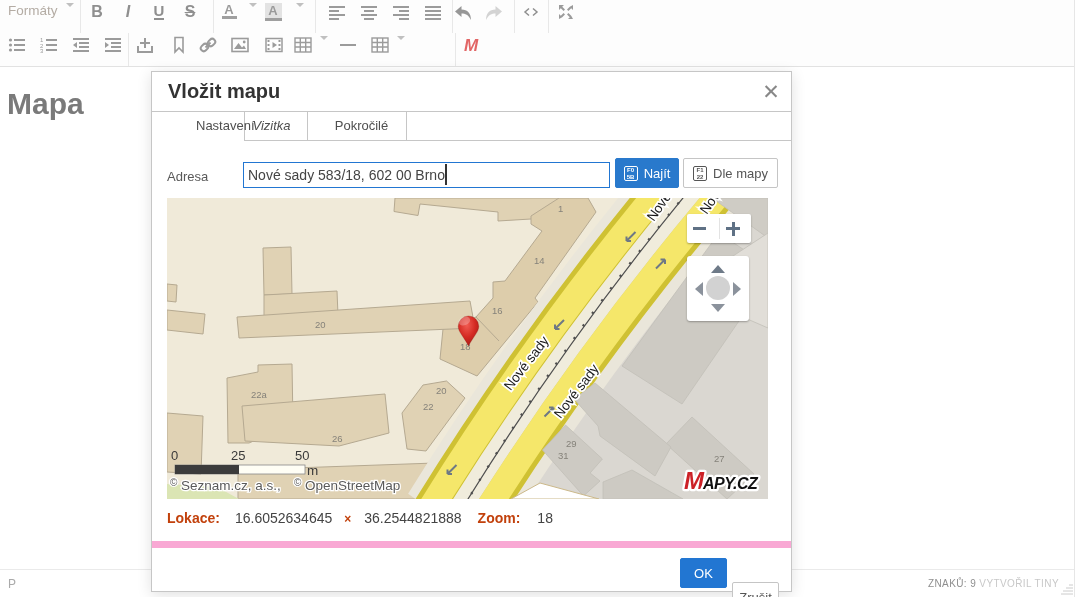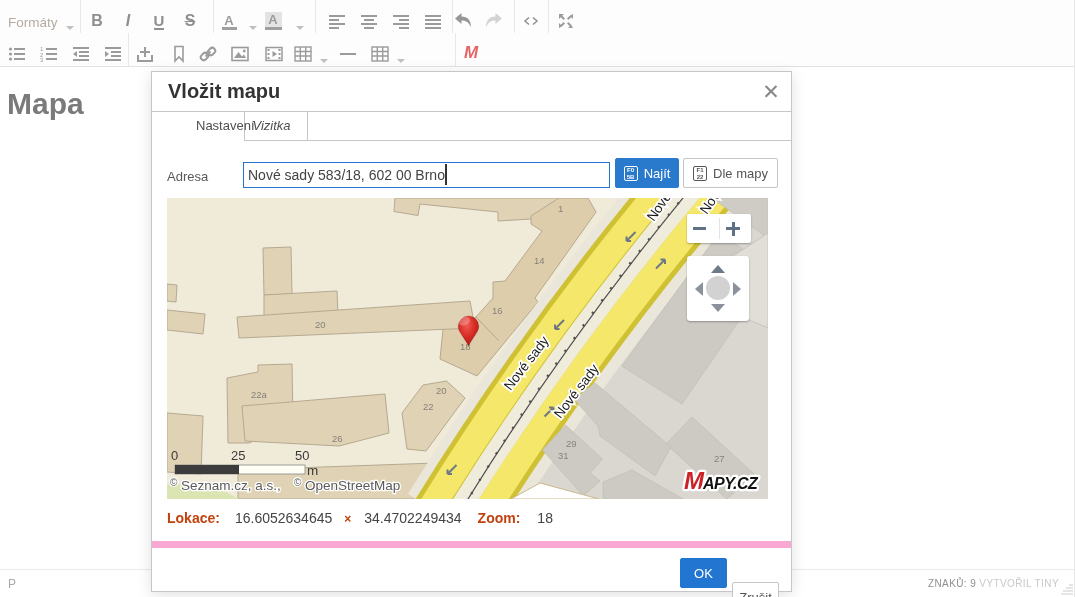--- a/index.html
+++ b/index.html
@@ -3,21 +3,21 @@
 <meta charset="utf-8">
 <style>
   * { margin:0; padding:0; box-sizing:border-box; }
   html,body { width:1075px; height:597px; background:#fff; overflow:hidden;
     font-family:"Liberation Sans", sans-serif; }
   
   #toolbar { position:absolute; left:0; top:0; width:1075px; height:67px;
     background:#fdfdfd; border-bottom:1px solid #e2e2e2; }
   .trow { position:absolute; left:0; width:1075px; height:33px; }
   #row1 { top:0; } #row2 { top:33px; }
-  .tbtn { position:absolute; top:3px; height:27px; display:flex; align-items:flex-end;
+  .tbtn { position:absolute; top:3px; height:27px; display:flex; align-items:flex-start;
     justify-content:center; }
   .sep { position:absolute; top:0; width:1px; height:33px; background:#e8e8e8; }
   .caret { width:0; height:0; border-left:4px solid transparent; border-right:4px solid transparent;
     border-top:4px solid #c0c0c0; display:inline-block; }
   svg.ig { display:block; }
   
   #mapa { position:absolute; left:7px; top:87px; font-size:30px; font-weight:bold; color:#7a7a7a; letter-spacing:0px;text-align:center; }
   
   #statusbar { position:absolute; left:0; top:569px; width:1075px; height:28px; border-top:1px solid #eaeaea; background:#fff; }
   #elpath { position:absolute; left:8px; top:7px; font-size:12px; color:#aaa; }
@@ -300,20 +300,21 @@
     </svg>
 </div>
 <div id="dlg">
   <div id="dhead">
     <div id="dtitle">Vložit mapu</div>
     <div id="dclose">✕</div>
   </div>
   <div id="dtabs">
     <div class="tab active" id="tab1">Nastavení</div>
     <div class="tab" id="tab2">Vizitka</div>
+    <div class="tab" id="tab3">Pokročilé</div>
   </div>
   <div id="lbAdresa">Adresa</div>
   <input id="inAdresa" value="Nové sady 583/18, 602 00 Brno" style="">
     <div style="position:absolute;left:293px;top:92px;width:1.5px;height:21px;background:#333;"></div>
   <div class="mbtn" id="btnNajit"><span class="tofu">F0<br>5B</span>Najít</div>
   <div class="mbtn" id="btnDle"><span class="tofu">F1<br>22</span>Dle mapy</div>
   <div id="map">
   <svg width="601" height="301" viewBox="0 0 601 301" font-family="Liberation Sans, sans-serif">
     <defs>
       <radialGradient id="ping" cx="0.42" cy="0.3" r="0.9">
@@ -463,19 +464,19 @@
   </div>
   
   <div style="position:absolute;left:520px;top:58px;width:62px;height:65px;background:#fff;border-radius:3px;box-shadow:0 1px 2px rgba(0,0,0,.3);">
     <div style="position:absolute;left:19px;top:20px;width:24px;height:24px;border-radius:50%;background:#d2d2d2;"></div>
     <div style="position:absolute;left:24px;top:9px;width:0;height:0;border-left:7px solid transparent;border-right:7px solid transparent;border-bottom:8px solid #6e7a88;"></div>
     <div style="position:absolute;left:24px;top:48px;width:0;height:0;border-left:7px solid transparent;border-right:7px solid transparent;border-top:8px solid #8b929c;"></div>
     <div style="position:absolute;left:8px;top:26px;width:0;height:0;border-top:7px solid transparent;border-bottom:7px solid transparent;border-right:8px solid #8b929c;"></div>
     <div style="position:absolute;left:46px;top:26px;width:0;height:0;border-top:7px solid transparent;border-bottom:7px solid transparent;border-left:8px solid #8b929c;"></div>
   </div>
   </div>
-  <div id="lokace"><b>Lokace:</b><span style="margin-left:15px;">16.6052634645</span><b style="margin-left:12px;font-size:12px;">×</b><span style="margin-left:13px;">34.4702249434</span><b style="margin-left:16px;">Zoom:</b><span style="margin-left:17px;">18</span></div>
+  <div id="lokace"><b>Lokace:</b><span style="margin-left:15px;">16.6052634645</span><b style="margin-left:12px;font-size:12px;">×</b><span style="margin-left:13px;">36.2544821888</span><b style="margin-left:16px;">Zoom:</b><span style="margin-left:17px;">18</span></div>
   <div id="dfoot">
     <div class="fbtn" id="btnOK">OK</div>
     <div class="fbtn" id="btnZrusit">Zrušit</div>
   </div>
 </div>
 <div style="position:absolute;left:0;top:0;width:1075px;height:597px;border-right:1px solid #e6e6e6;pointer-events:none;"></div>
 
 </body></html>

